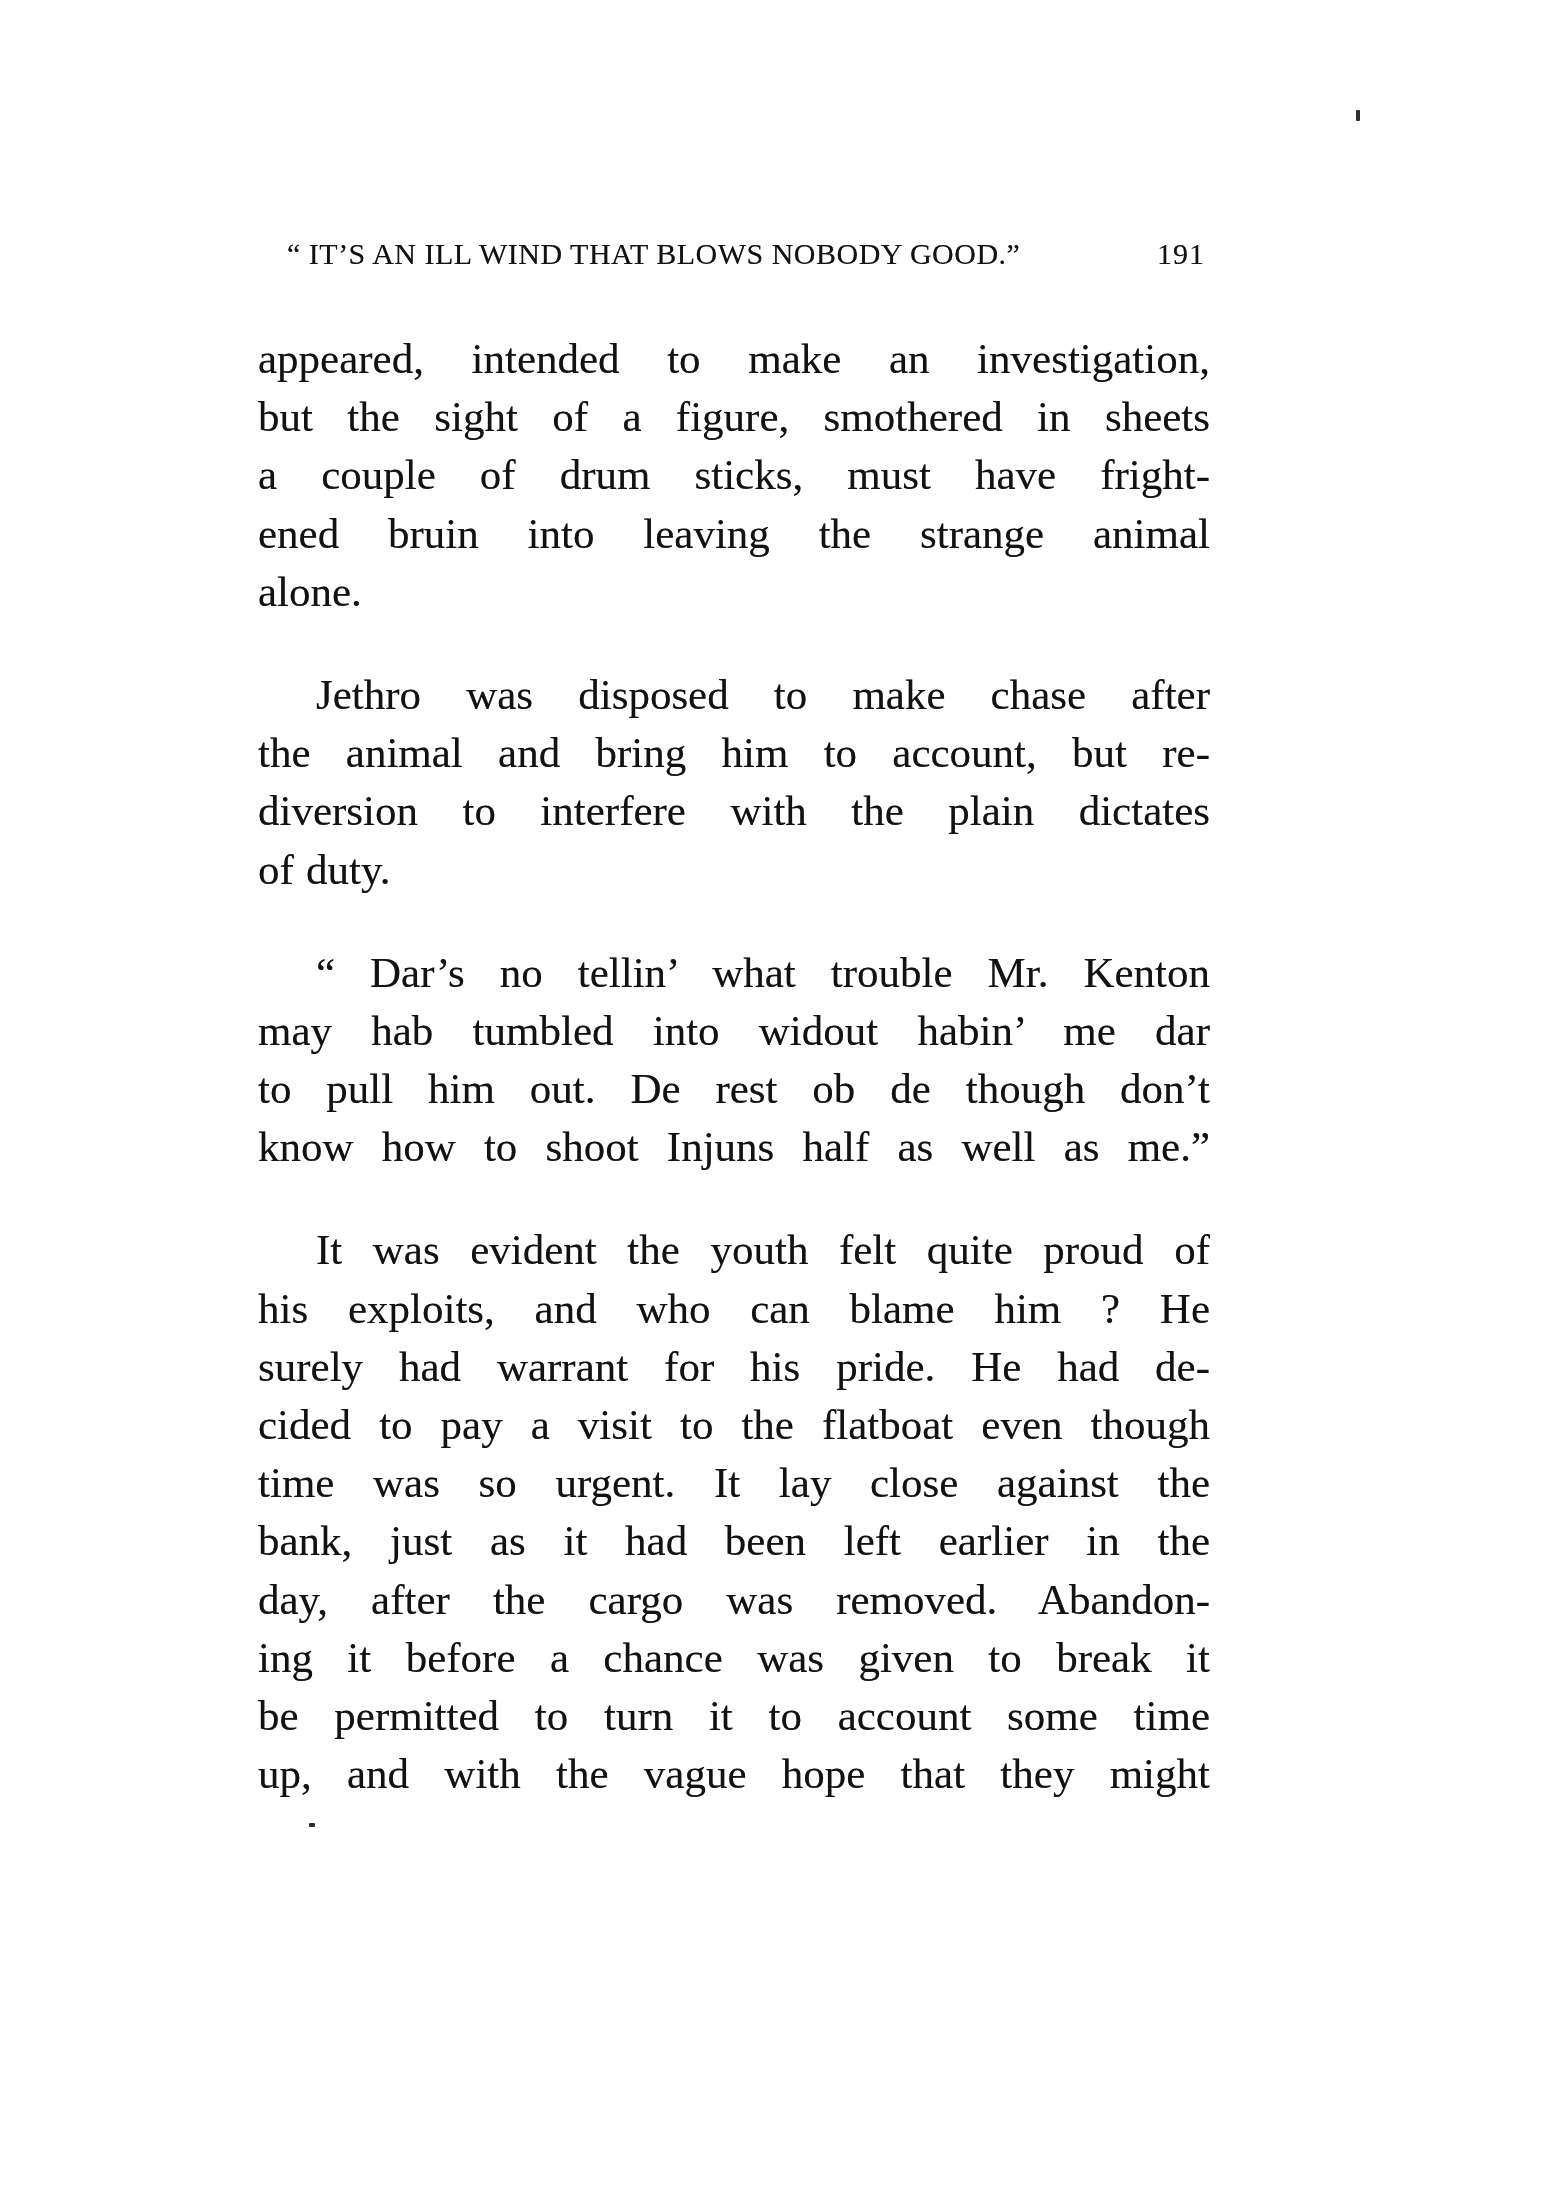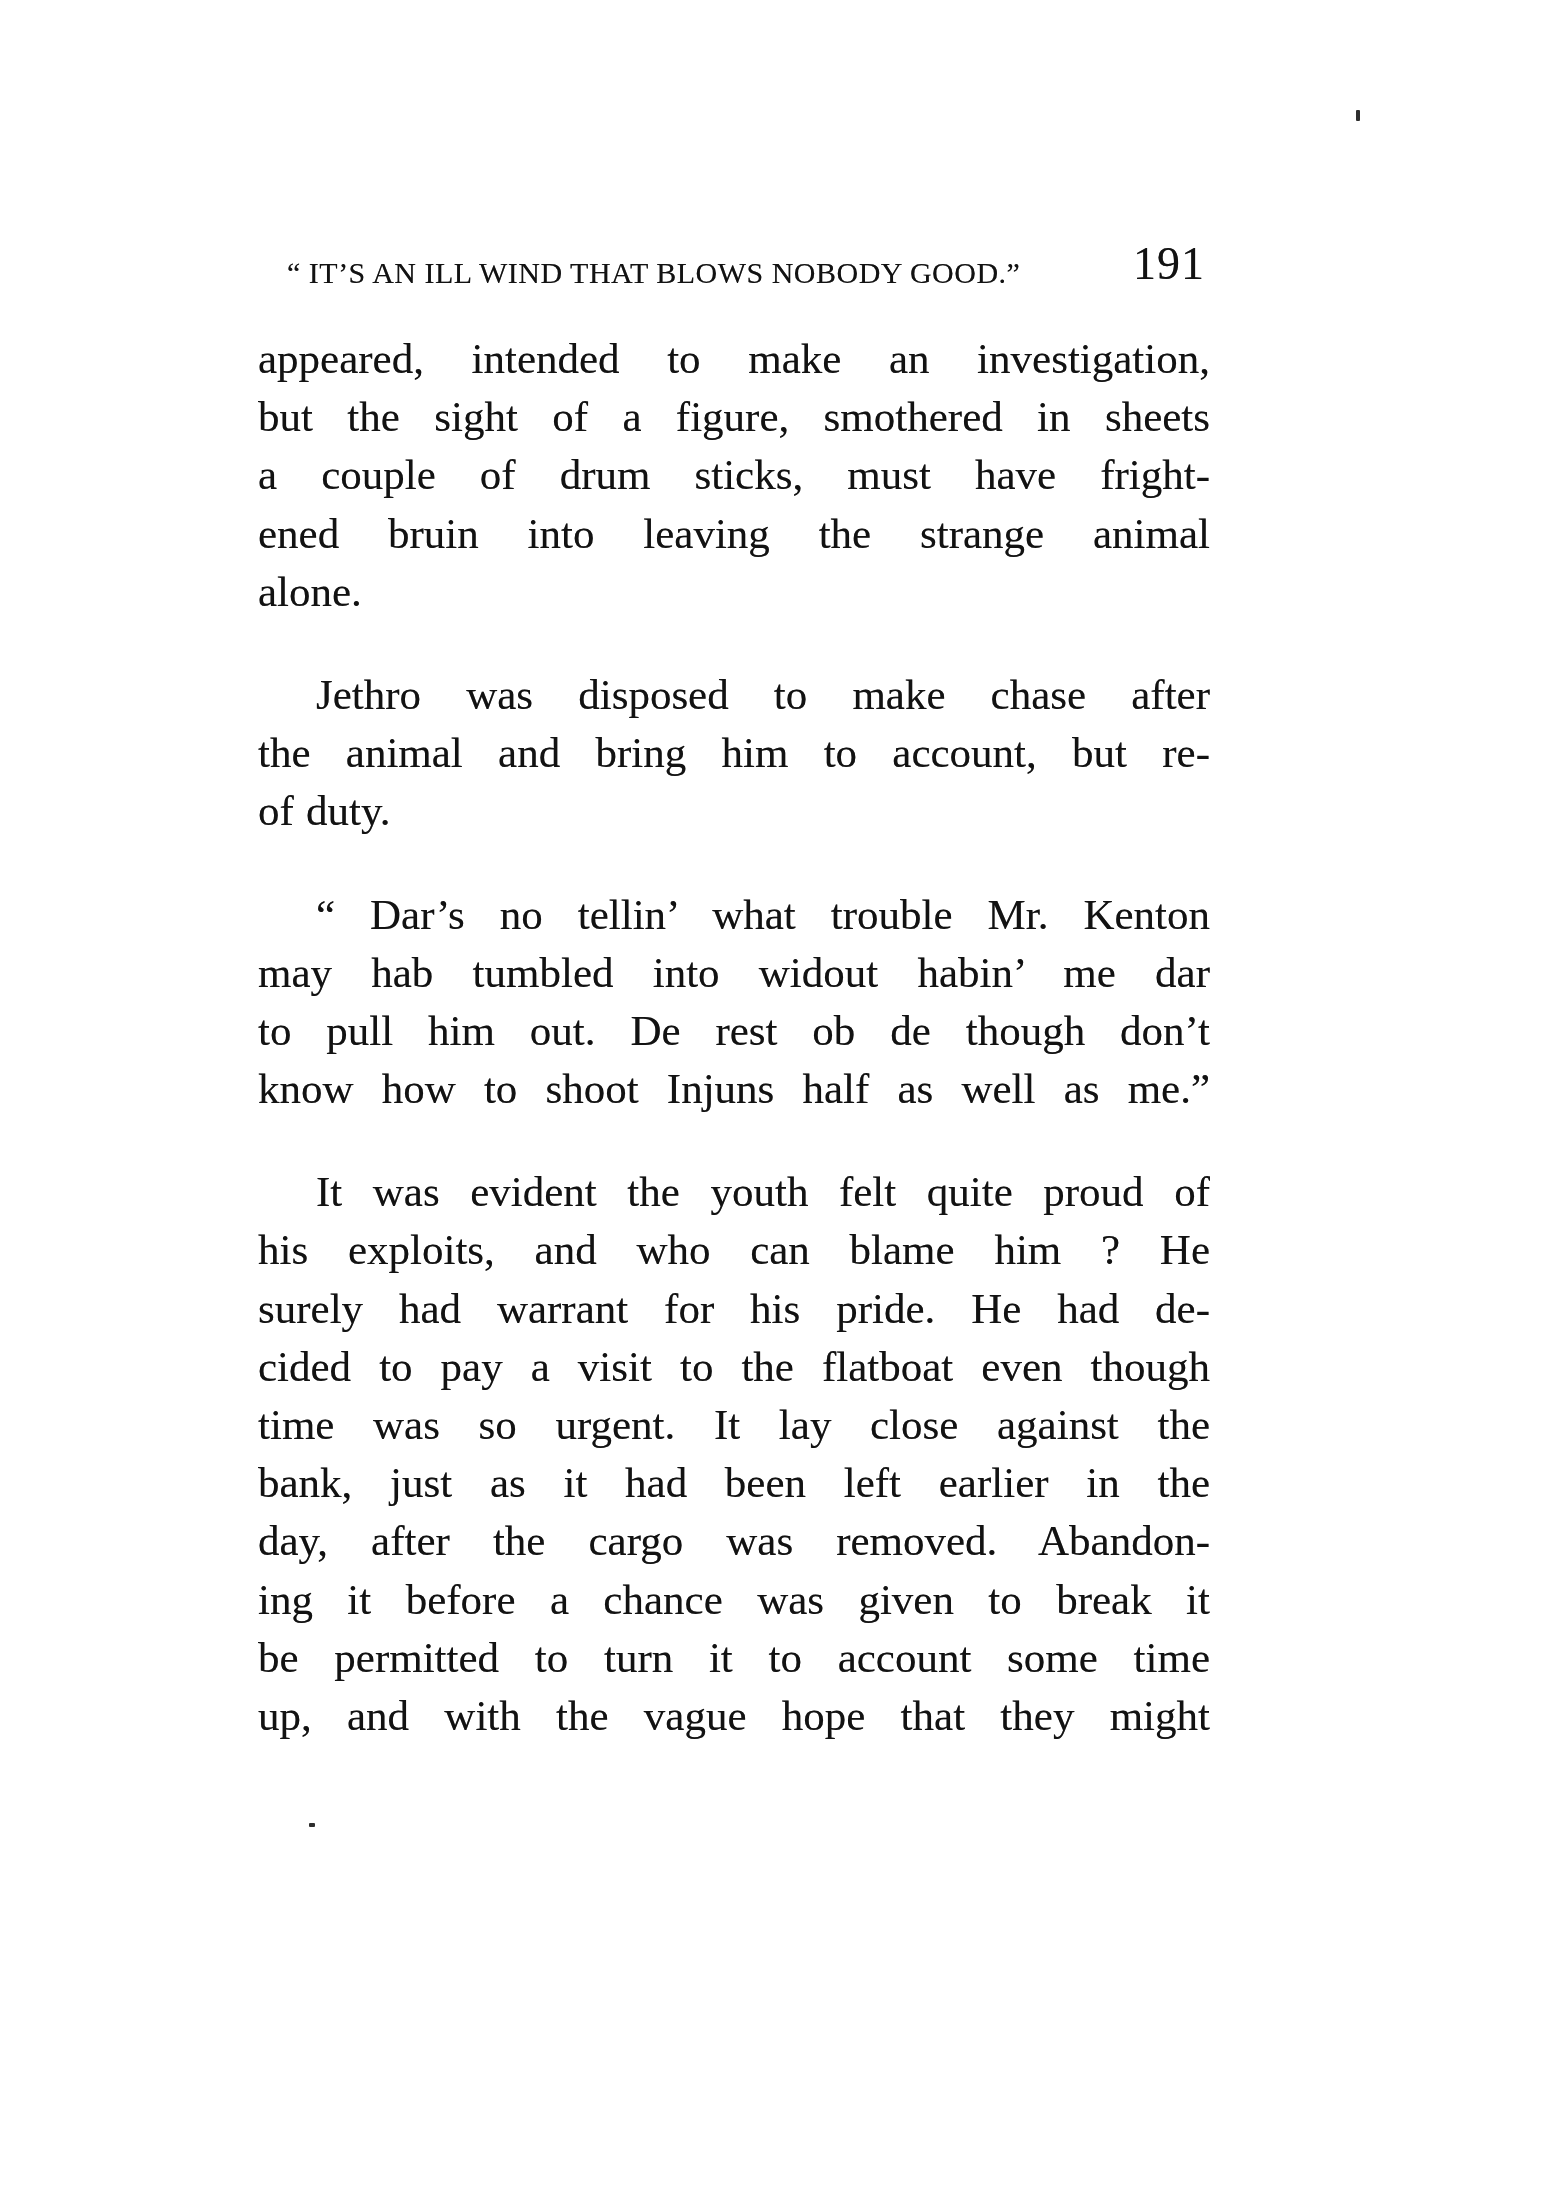--- a/index.html
+++ b/index.html
@@ -26,21 +26,21 @@
     justify-content: space-between;
     align-items: flex-end;
   }
   .rh-quote {
     font-size: 30px;
     letter-spacing: 0.5px;
     white-space: nowrap;
     text-shadow: 0 0 0.5px rgba(0,0,0,0.5);
   }
   .rh-page {
-    font-size: 46px;
+    font-size: 30px;
     letter-spacing: 1px;
     text-shadow: 0 0 0.6px rgba(0,0,0,0.55);
   }
   
   .body-text {
     position: absolute;
     left: 258px;
     top: 330px;
     width: 952px;
   }
@@ -95,20 +95,21 @@
       <div class="para">
         <div class="line">appeared, intended to make an investigation,</div>
         <div class="line">but the sight of a figure, smothered in sheets</div>
         <div class="line">a couple of drum sticks, must have fright-</div>
         <div class="line">ened bruin into leaving the strange animal</div>
         <div class="line lastline">alone.</div>
       </div>
       <div class="para">
         <div class="line indent">Jethro was disposed to make chase after</div>
         <div class="line">the animal and bring him to account, but re-</div>
+        <div class="line">diversion to interfere with the plain dictates</div>
         <div class="line lastline">of duty.</div>
       </div>
       <div class="para">
         <div class="line indent">“ Dar’s no tellin’ what trouble Mr. Kenton</div>
         <div class="line">may hab tumbled into widout habin’ me dar</div>
         <div class="line">to pull him out. De rest ob de though don’t</div>
         <div class="line">know how to shoot Injuns half as well as me.”</div>
       </div>
       <div class="para">
         <div class="line indent">It was evident the youth felt quite proud of</div>

